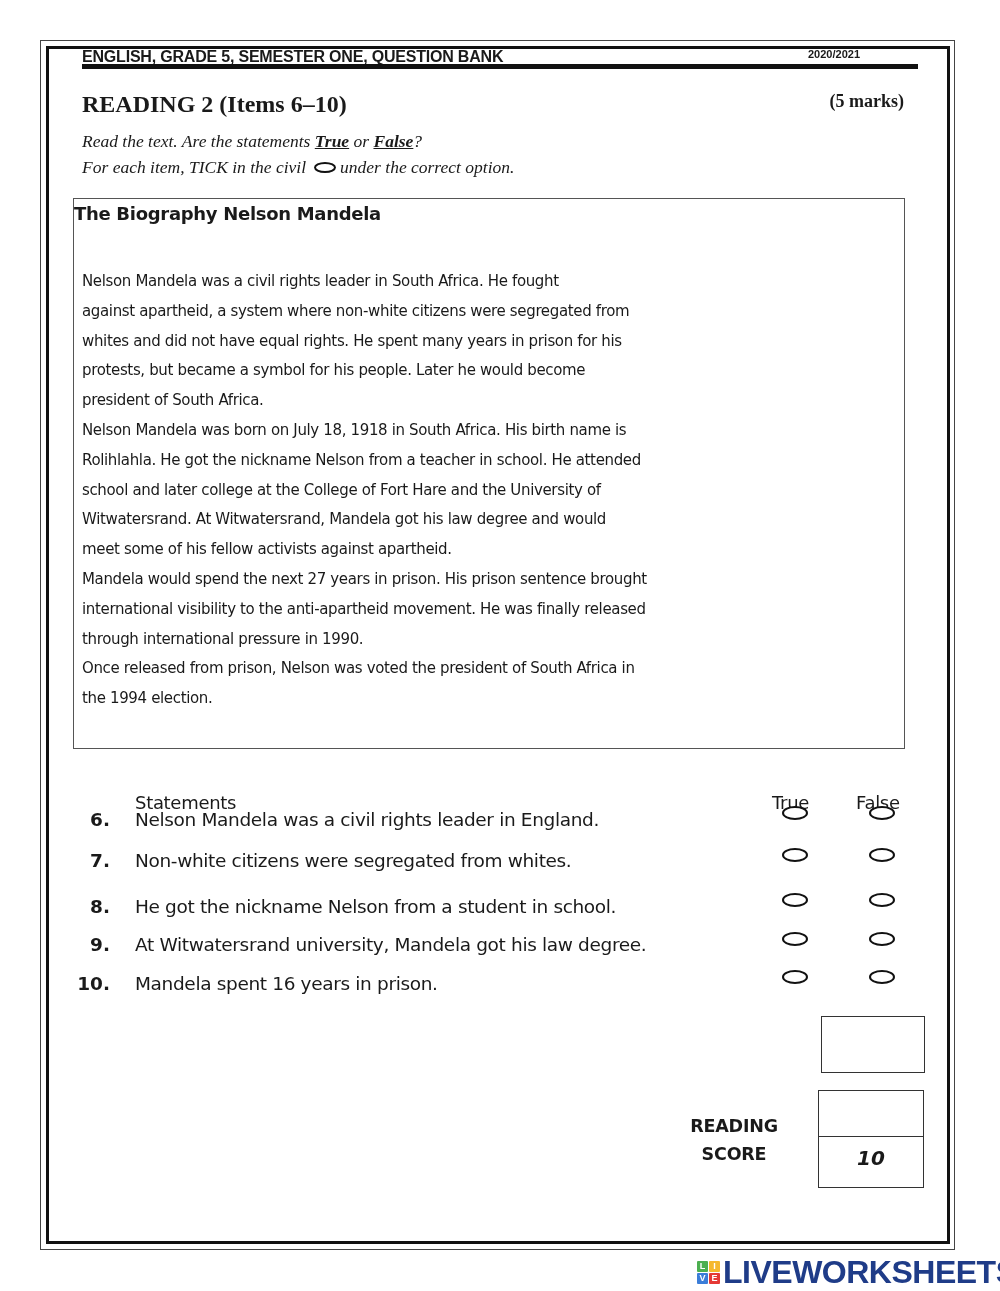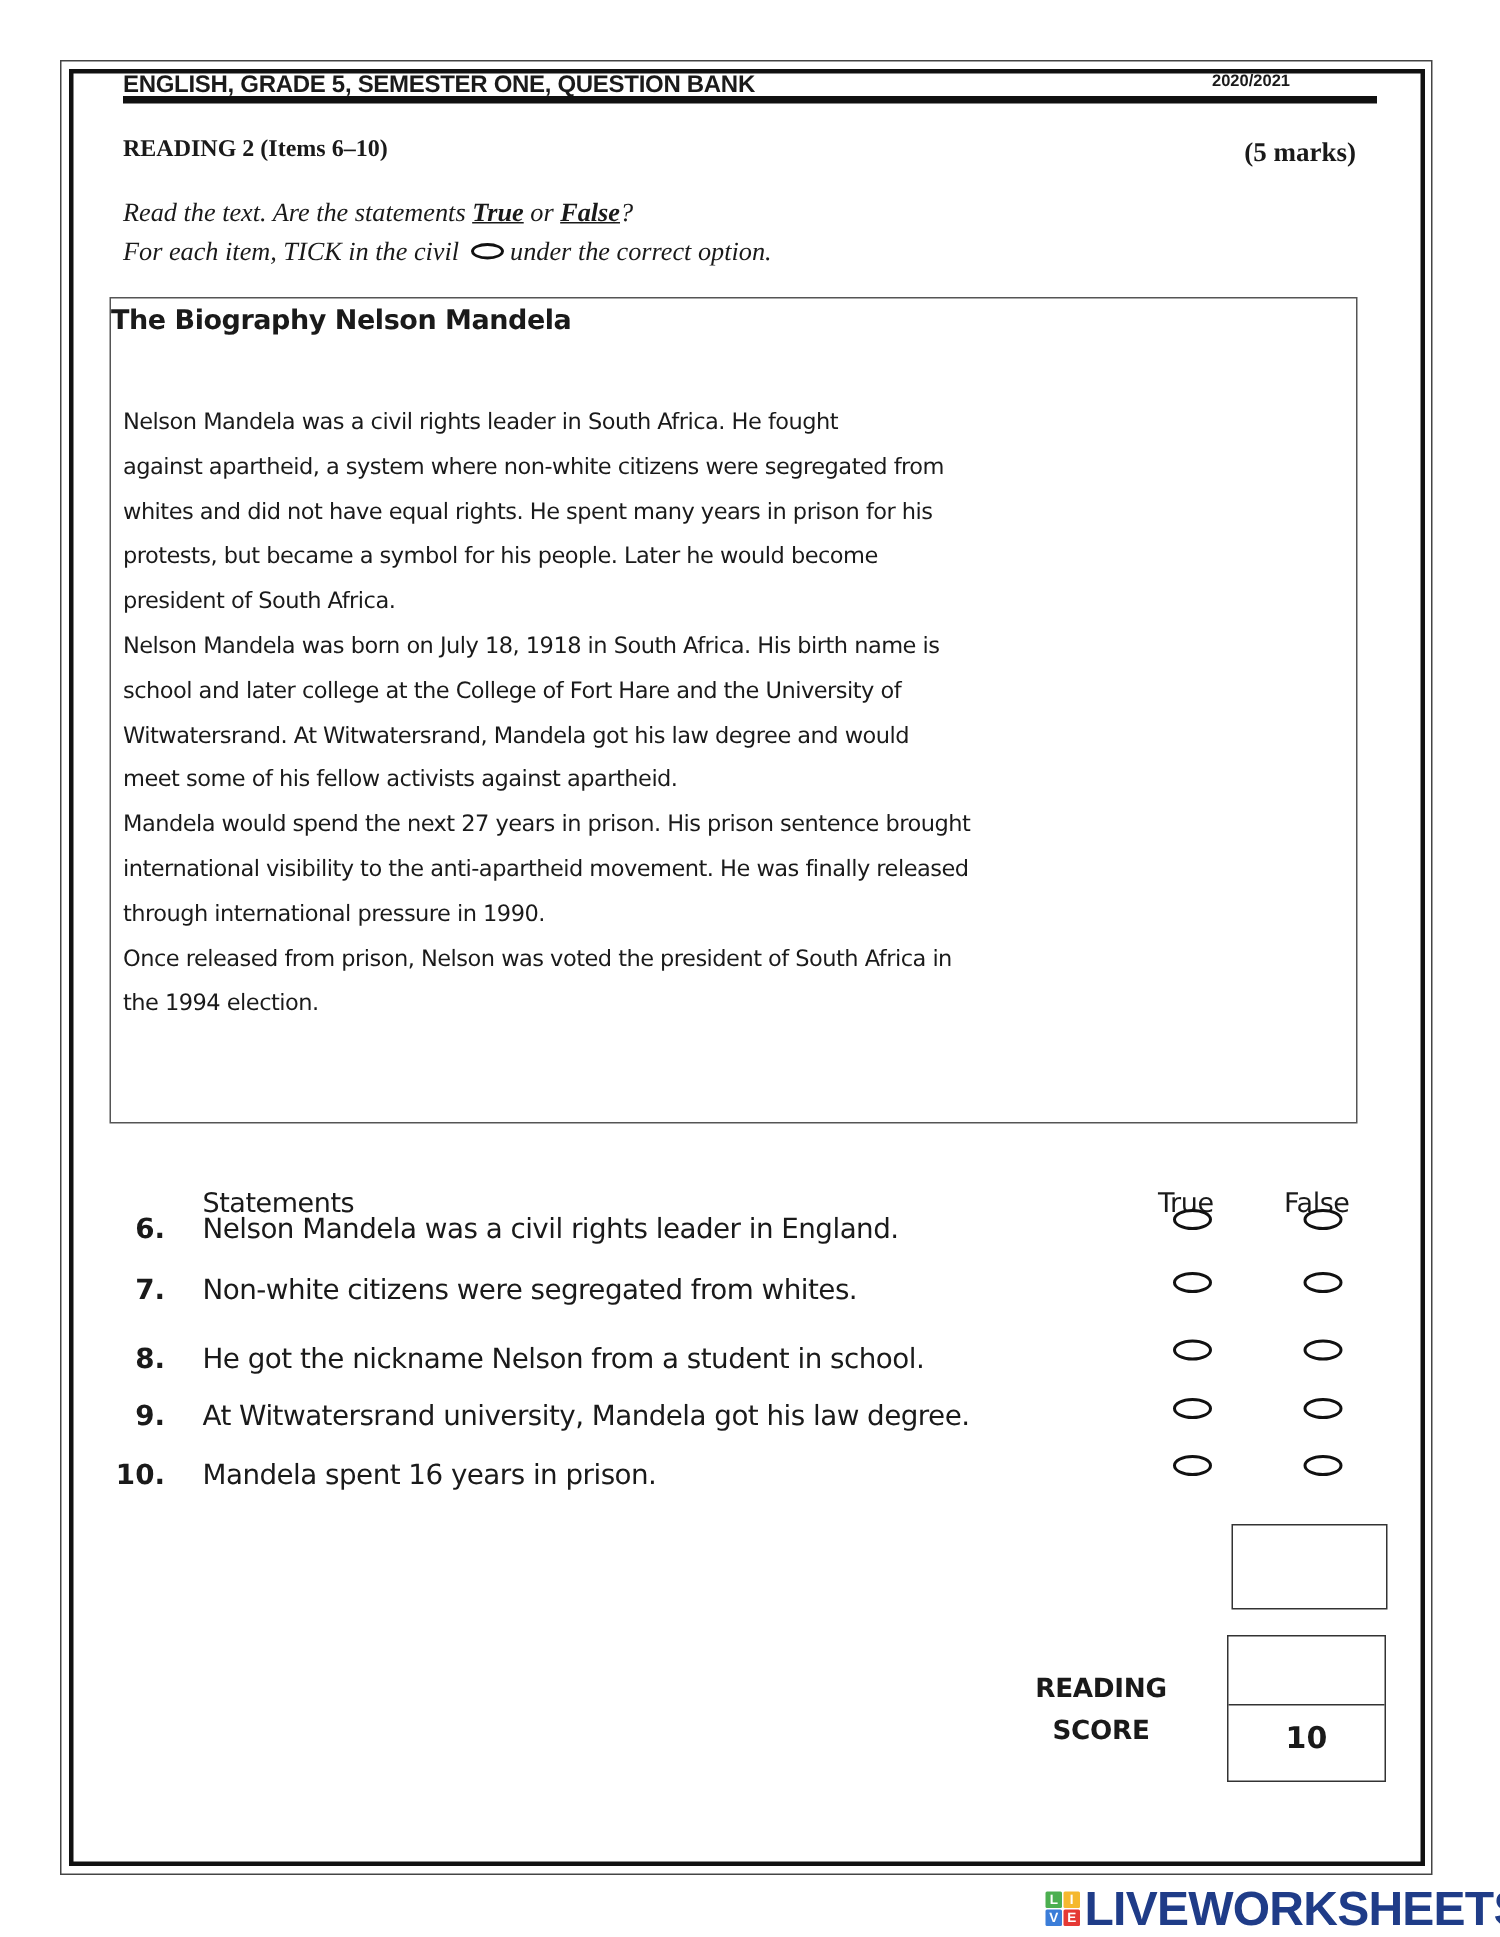--- a/index.html
+++ b/index.html
@@ -2,38 +2,38 @@
 <html><head>
 <meta charset="utf-8">
 <style>
   html, body { margin:0; padding:0; background:#ffffff; }
   body { width:1000px; height:1291px; position:relative; overflow:hidden; font-family:"DejaVu Sans", sans-serif; color:#1a1a1a; }
   .outer-border { position:absolute; left:40px; top:40px; width:915px; height:1210px; border:1.5px solid #444; box-sizing:border-box; }
   .inner-border { position:absolute; left:46px; top:46px; width:904px; height:1198px; border:3px solid #111; box-sizing:border-box; }
   .hdr-left { position:absolute; left:82px; top:48px; font-family:"Liberation Sans", sans-serif; font-weight:bold; font-size:16px; letter-spacing:-0.2px; }
   .hdr-right { position:absolute; left:808px; top:48px; font-family:"Liberation Sans", sans-serif; font-weight:bold; font-size:11px; }
   .hdr-rule { position:absolute; left:82px; top:64px; width:836px; height:5px; background:#111; }
-  .section-title { position:absolute; left:82px; top:91px; font-family:"Liberation Serif", serif; font-weight:bold; font-size:16px; }
+  .section-title { position:absolute; left:82px; top:91px; font-family:"Liberation Serif", serif; font-weight:bold; font-size:24px; }
   .section-marks { position:absolute; right:96px; top:91px; font-family:"Liberation Serif", serif; font-weight:bold; font-size:18px; }
   .instr { position:absolute; left:82px; font-family:"Liberation Serif", serif; font-style:italic; font-size:17.5px; }
   .instr1 { top:131px; }
   .instr2 { top:157px; }
   .instr b { font-weight:bold; text-decoration:underline; }
   .bubble-inline { display:inline-block; width:22px; height:11px; border:2.5px solid #111; border-radius:50%; vertical-align:middle; margin:0 4px 2px 8px; box-sizing:border-box; }
   .passage { position:absolute; left:73px; top:198px; width:832px; height:551px; border:1.5px solid #555; box-sizing:border-box; }
   .passage-title { position:absolute; left:0; right:0; top:4px; font-family:"DejaVu Sans", sans-serif; font-weight:bold; font-size:18px; letter-spacing:-0.3px; }
   .passage-body { position:absolute; left:8px; top:68px; width:815px; font-family:"DejaVu Sans", sans-serif; font-size:15px; line-height:29.8px; letter-spacing:-0.35px; }
   .passage-body p { margin:0; }
   .stmt-head { position:absolute; top:792px; font-weight:normal; font-size:18px; letter-spacing:-0.3px; }
   .stmt-row { position:absolute; left:0; width:1000px; height:30px; }
   .stmt-num { position:absolute; right:890px; top:0; font-weight:bold; font-size:18.5px; text-align:right; }
   .stmt-text { position:absolute; left:135px; top:0; font-size:18.5px; letter-spacing:-0.35px; }
   .bubble { position:absolute; width:26px; height:14px; border:2.5px solid #111; border-radius:50%; box-sizing:border-box; cursor:pointer; background:#fff; }
   .score-box-top { position:absolute; left:821px; top:1016px; width:104px; height:57px; border:1.5px solid #333; box-sizing:border-box; }
-  .score-box { position:absolute; left:818px; top:1090px; width:106px; height:98px; border:1.5px solid #333; box-sizing:border-box; }
+  .score-box { position:absolute; left:818px; top:1090px; width:106px; height:98px; border:1.5px solid #333; box-sizing:border-box;font-style:italic; }
   .score-box .divider { position:absolute; left:0; right:0; top:45px; height:0; border-top:1.5px solid #333; }
   .score-box .score-input { position:absolute; left:0; right:0; top:0; height:45px; }
   .score-box .score-total { position:absolute; left:0; right:0; top:55px; text-align:center; font-weight:bold; font-size:20px; }
   .score-label { position:absolute; left:686px; top:1112px; width:96px; text-align:center; font-weight:bold; font-size:17.5px; line-height:28px; letter-spacing:-0.2px; }
   .lws-logo { position:absolute; left:697px; top:1257px; height:30px; display:flex; align-items:center; }
   .lws-tiles { display:grid; grid-template-columns:11px 11px; grid-template-rows:11px 11px; gap:1px; margin-right:3px; }
   .lws-tile { font-family:"Liberation Sans", sans-serif; font-weight:bold; font-size:9px; color:#fff; text-align:center; line-height:11px; border-radius:1px; }
   .lws-text { font-family:"Liberation Sans", sans-serif; font-weight:bold; font-size:32px; color:#1f3c88; letter-spacing:-0.5px; }
 </style>
 </head>
@@ -54,20 +54,21 @@
 
 <div class="passage">
   <div class="passage-title">The Biography Nelson Mandela</div>
   <div class="passage-body">
     <p>Nelson Mandela was a civil rights leader in South Africa. He fought</p>
     <p>against apartheid, a system where non-white citizens were segregated from</p>
     <p>whites and did not have equal rights. He spent many years in prison for his</p>
     <p>protests, but became a symbol for his people. Later he would become</p>
     <p>president of South Africa.</p>
     <p>Nelson Mandela was born on July 18, 1918 in South Africa. His birth name is</p>
+    <p>Rolihlahla. He got the nickname Nelson from a teacher in school. He attended</p>
     <p>school and later college at the College of Fort Hare and the University of</p>
     <p>Witwatersrand. At Witwatersrand, Mandela got his law degree and would</p>
     <p>meet some of his fellow activists against apartheid.</p>
     <p>Mandela would spend the next 27 years in prison. His prison sentence brought</p>
     <p>international visibility to the anti-apartheid movement. He was finally released</p>
     <p>through international pressure in 1990.</p>
     <p>Once released from prison, Nelson was voted the president of South Africa in</p>
     <p>the 1994 election.</p>
   </div>
 </div>

